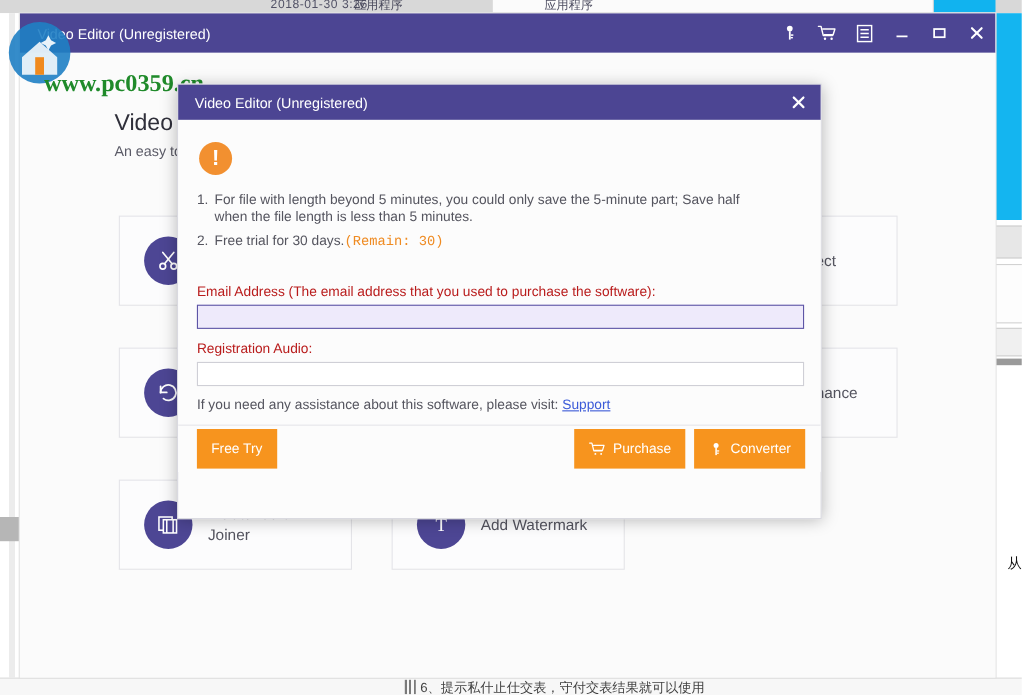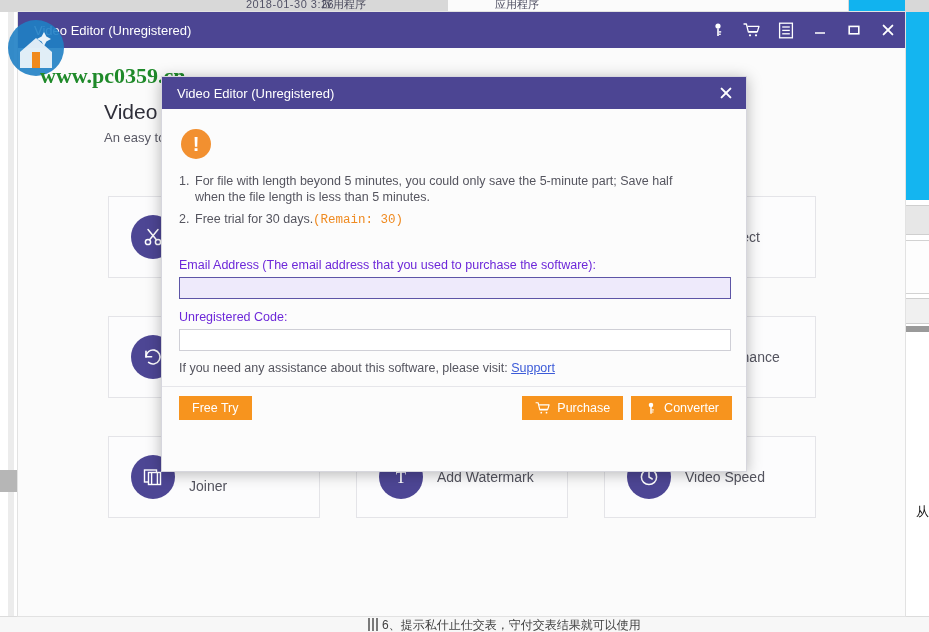--- a/index.html
+++ b/index.html
@@ -315,21 +315,21 @@
     display: flex;
     margin-bottom: 6px;
   }
   .limit-num { width: 16px; flex: none; }
   .limit-body { flex: 1; padding-right: 52px; }
   .remain { color: #ef8b22; font-family: Liberation Mono, monospace; }
 
   .form-area { margin: 30px 0 0 17px; width: 552px; }
   .field-label {
     font-size: 12.5px;
-    color: #6d28d9;
+    color: #b91c1c;
     margin-bottom: 5px;
   }
   .text-input {
     width: 552px;
     height: 22px;
     box-sizing: border-box;
     font-family: "Liberation Sans", sans-serif;
     font-size: 12px;
     padding: 0 6px;
     color: #333;
@@ -365,21 +365,21 @@
     display: flex;
     align-items: center;
     box-sizing: border-box;
     padding: 0 14px 0 17px;
   }
   .footer-spacer { flex: 1; }
   .btn-orange {
     background: #f7941e;
     color: #ffffff;
     border: none;
-    height: 24px;
+    height: 36px;
     padding: 0 13px;
     font-size: 12.5px;
     font-family: "Liberation Sans", sans-serif;
     cursor: pointer;
     display: inline-flex;
     align-items: center;
     gap: 6px;
     white-space: nowrap;
   }
   .btn-orange svg { display: block; }
@@ -552,29 +552,20 @@
 
         <div class="feature-card">
           <span class="feature-icon">
             <svg width="22" height="22" viewBox="0 0 22 22">
               <text x="11" y="17" text-anchor="middle" font-family="Liberation Serif, serif" font-size="17" fill="#ffffff">T</text>
             </svg>
           </span>
           <span class="feature-label">Add Watermark</span>
         </div>
 
-        <div class="feature-card">
-          <span class="feature-icon">
-            <svg width="22" height="22" viewBox="0 0 22 22" fill="none" stroke="#ffffff" stroke-width="1.5" stroke-linecap="round">
-              <circle cx="11" cy="11" r="7.6"></circle>
-              <path d="M11 6.4 v4.6 l3.2 2"></path>
-            </svg>
-          </span>
-          <span class="feature-label">Video Speed</span>
-        </div>
 
       </div>
     </div>
   </div>
 
   <div class="watermark">
     <svg width="70" height="62" viewBox="0 0 70 62">
       <circle cx="30" cy="30" r="28" fill="#1f7fc4" opacity=".9"></circle>
       <path d="M14 34 l16-14 16 14 v16 h-32z" fill="#ffffff" opacity=".85"></path>
       <rect x="26" y="34" width="8" height="16" fill="#f08a1e"></rect>
@@ -614,21 +605,21 @@
           </span>
         </div>
       </div>
 
       <div class="form-area">
         <div class="field-label">Email Address (The email address that you used to purchase the software):</div>
         <input class="text-input focused" type="text" value="" style="">
 
         <div class="field-gap"></div>
 
-        <div class="field-label">Unregistered Code:</div>
+        <div class="field-label">Registration Audio:</div>
         <input class="text-input plain" type="text" value="" style="">
 
         <div class="support-line">
           <span>If you need any assistance about this software, please visit:</span>
           <span class="support-link">Support</span>
         </div>
       </div>
 
       <div class="dlg-footer">
         <button class="btn-orange">

